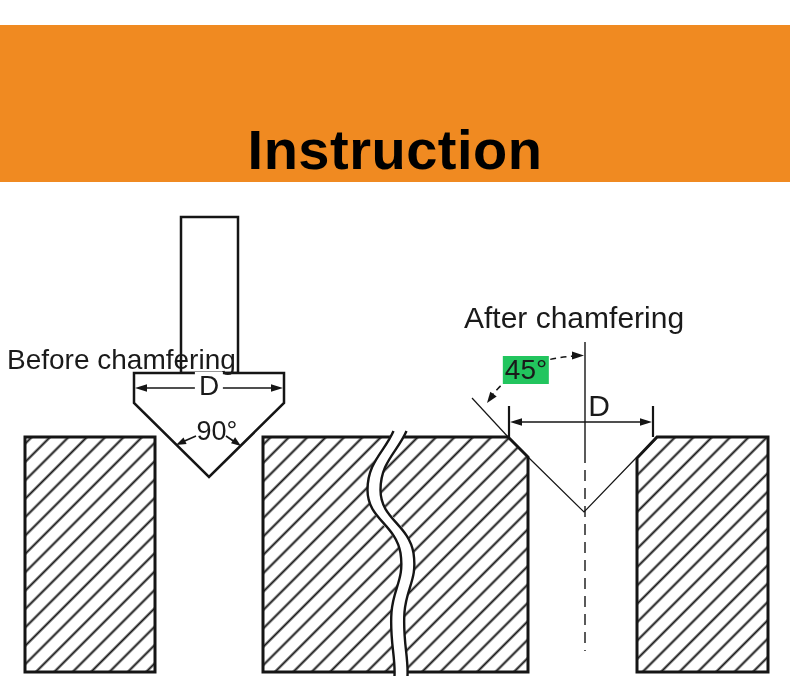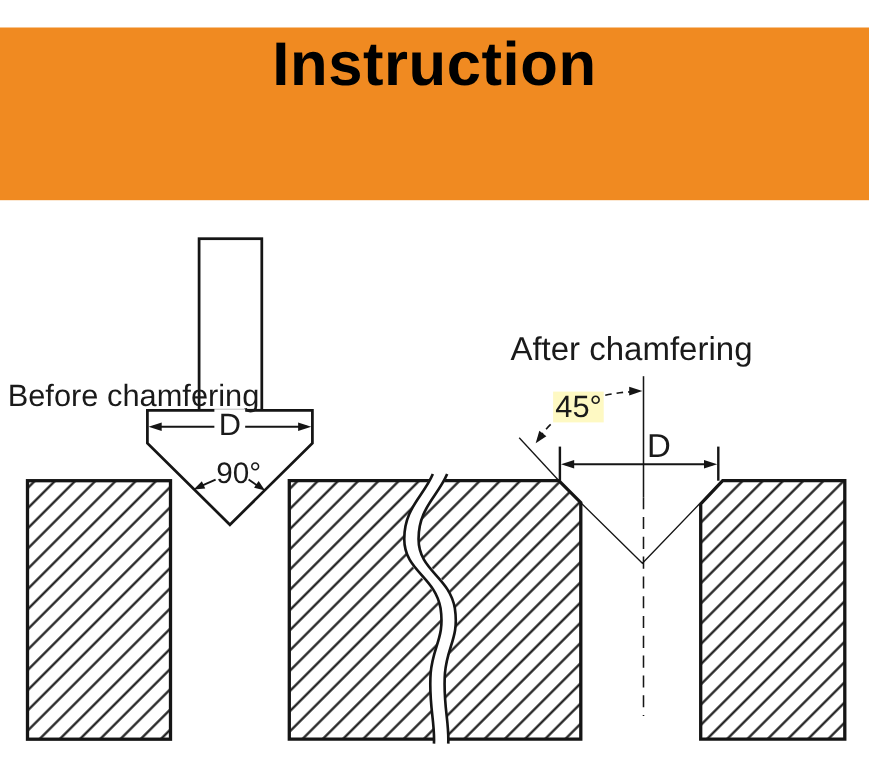--- a/index.html
+++ b/index.html
@@ -4,21 +4,21 @@
 <style>
   :root { --banner-bg:#F08A21; --line:#151515; }
   html,body { margin:0; padding:0; }
   body {
     width:790px; height:699px; position:relative; overflow:hidden;
     background:#ffffff; font-family:"Liberation Sans", sans-serif;
   }
   .banner {
     position:absolute; left:0; top:25px; width:790px; height:157px;
     background:var(--banner-bg);
-    display:flex; align-items:flex-start; justify-content:center;
+    display:flex; align-items:flex-end; justify-content:center;
   }
   .banner-title {
     font-size:56px; font-weight:bold; color:#000; letter-spacing:0.5px;
   }
   .diagram-svg { position:absolute; left:0; top:0; }
   svg .fl   { fill:var(--line); stroke:none; }
   svg .blk  { fill:url(#hatch); stroke:var(--line); stroke-width:3; }
   svg .tool { fill:#ffffff; stroke:var(--line); stroke-width:2.5; }
   svg .dim  { stroke:var(--line); stroke-width:1.7; fill:none; }
   svg .tick { stroke:var(--line); stroke-width:2.2; fill:none; }
@@ -26,21 +26,21 @@
   svg .thin { stroke:var(--line); stroke-width:1.2; fill:none; }
   svg .lead { stroke:var(--line); stroke-width:1.5; fill:none; }
   svg .wavy-white { stroke:#ffffff; stroke-width:13; fill:none; }
   svg .wavy-edge  { stroke:var(--line); stroke-width:2.4; fill:none; }
   .lbl { position:absolute; color:#1a1a1a; white-space:nowrap; line-height:1; }
   .caption-before { left:7px;  top:334px; font-size:28px;margin-top:12px; }
   .caption-after  { left:464px; top:303px; font-size:30px; }
   .ctr { transform:translate(-50%,-50%); }
   .d-before  { left:209px; top:386px; font-size:28px; background:#fff; padding:0 4px; }
   .angle-90  { left:217px; top:431px; font-size:27px; }
-  .angle-45  { left:526px; top:370px; font-size:28px; background:#fef9c3; padding:0 2px; }
+  .angle-45  { left:526px; top:370px; font-size:28px; background:#22c55e; padding:0 2px; }
   .d-after   { left:599px; top:406px; font-size:30px; }
 </style>
 </head>
 <body>
 
 <div class="banner">
   <div class="banner-title">Instruction</div>
 </div>
 
 <svg class="diagram-svg" width="790" height="699" viewBox="0 0 790 699">

